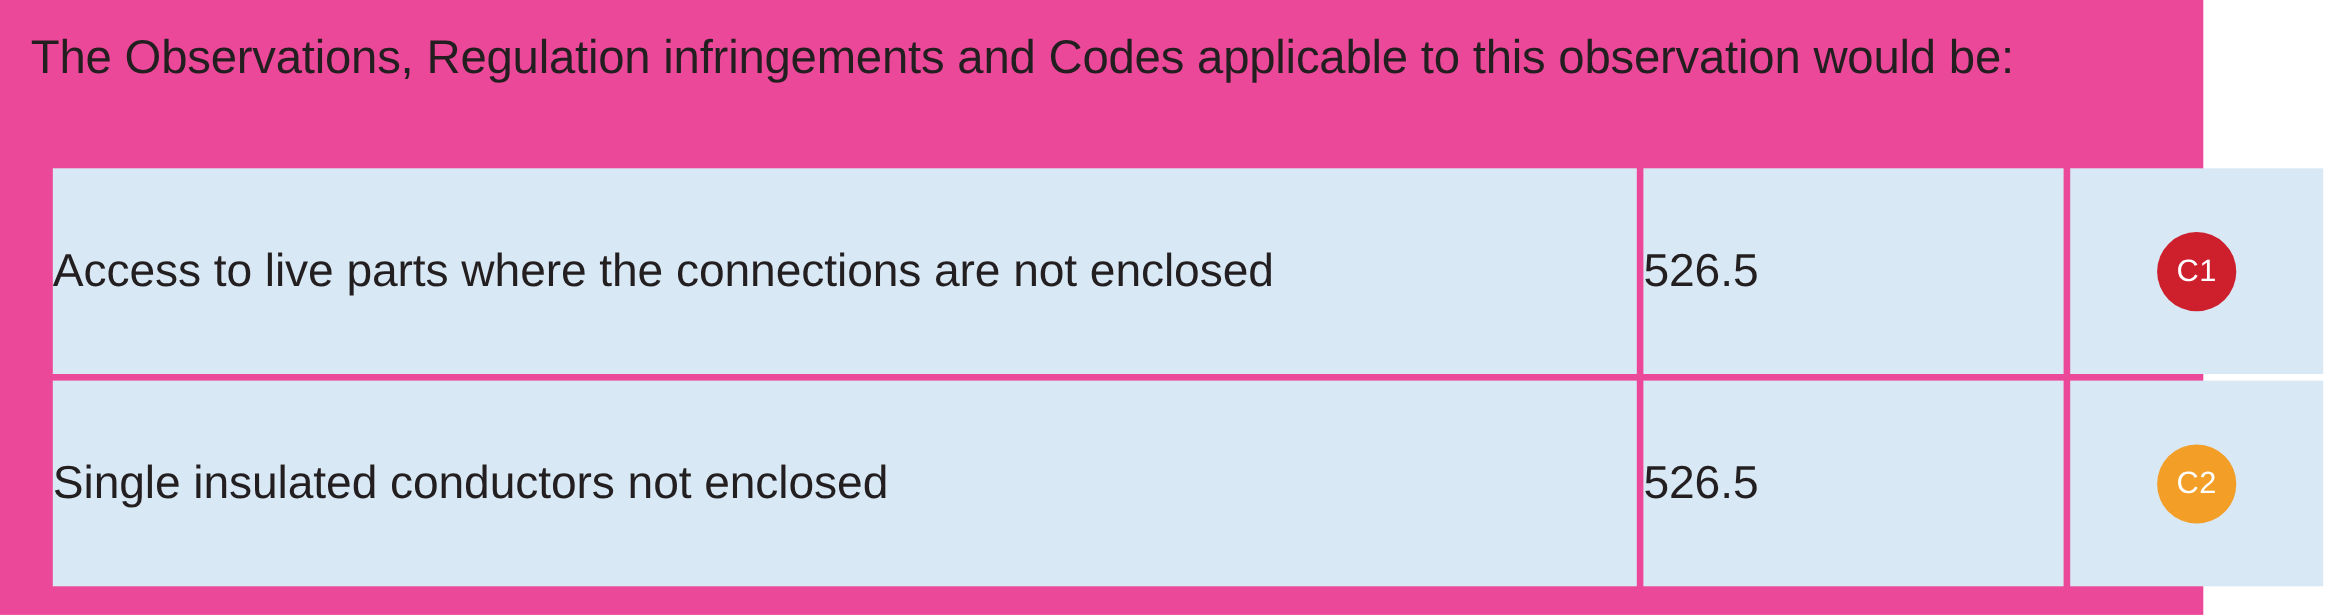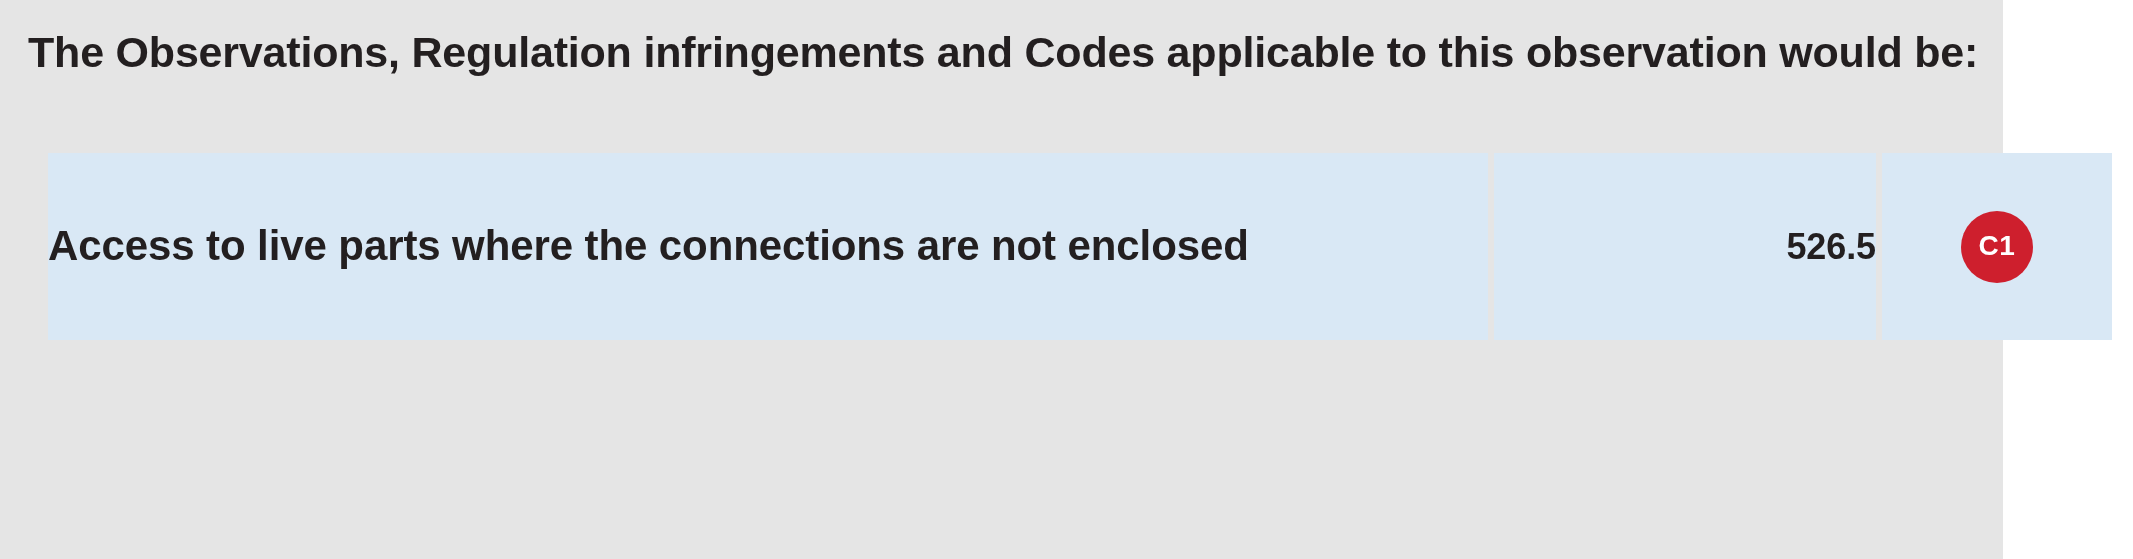--- a/index.html
+++ b/index.html
@@ -13,22 +13,21 @@
     height: 559px;
     overflow: hidden;
     font-family: "Liberation Sans", sans-serif;
     color: #231f20;
   }
 
   .page {
     position: relative;
     width: 2003px;
     height: 559px;
-    background: #e5e5e5;
-    font-weight: bold;
+    background: #ec4899;
   }
 
   .intro-text {
     position: absolute;
     left: 28px;
     top: 28px;
     width: 2080px;
     font-size: 43px;
     line-height: 1.15;
     letter-spacing: -0.2px;
@@ -65,25 +64,24 @@
     padding-left: 26px;
     padding-right: 16px;
     font-size: 42px;
     line-height: 1.2;
     color: #231f20;
     letter-spacing: -0.1px;
   }
 
   .cell-reg {
     padding-left: 32px;
-    font-size: 36px;
+    font-size: 42px;
     line-height: 1.2;
     color: #231f20;
     letter-spacing: -0.1px;
-    text-align: right;
   }
 
   .cell-code {
     text-align: center;
   }
 
   .code-badge {
     display: inline-flex;
     align-items: center;
     justify-content: center;
@@ -114,17 +112,24 @@
     <tbody>
 
       <tr>
         <td class="cell-desc">Access to live parts where the connections are not enclosed</td>
         <td class="cell-reg">526.5</td>
         <td class="cell-code">
           <span class="code-badge" id="badge-0" style="background-color: rgb(206, 31, 45);">C1</span>
         </td>
       </tr>
 
+      <tr>
+        <td class="cell-desc">Single insulated conductors not enclosed</td>
+        <td class="cell-reg">526.5</td>
+        <td class="cell-code">
+          <span class="code-badge" id="badge-1" style="background-color: rgb(242, 158, 39);">C2</span>
+        </td>
+      </tr>
 
     </tbody>
   </table>
 
 </div>
 
 </body></html>

